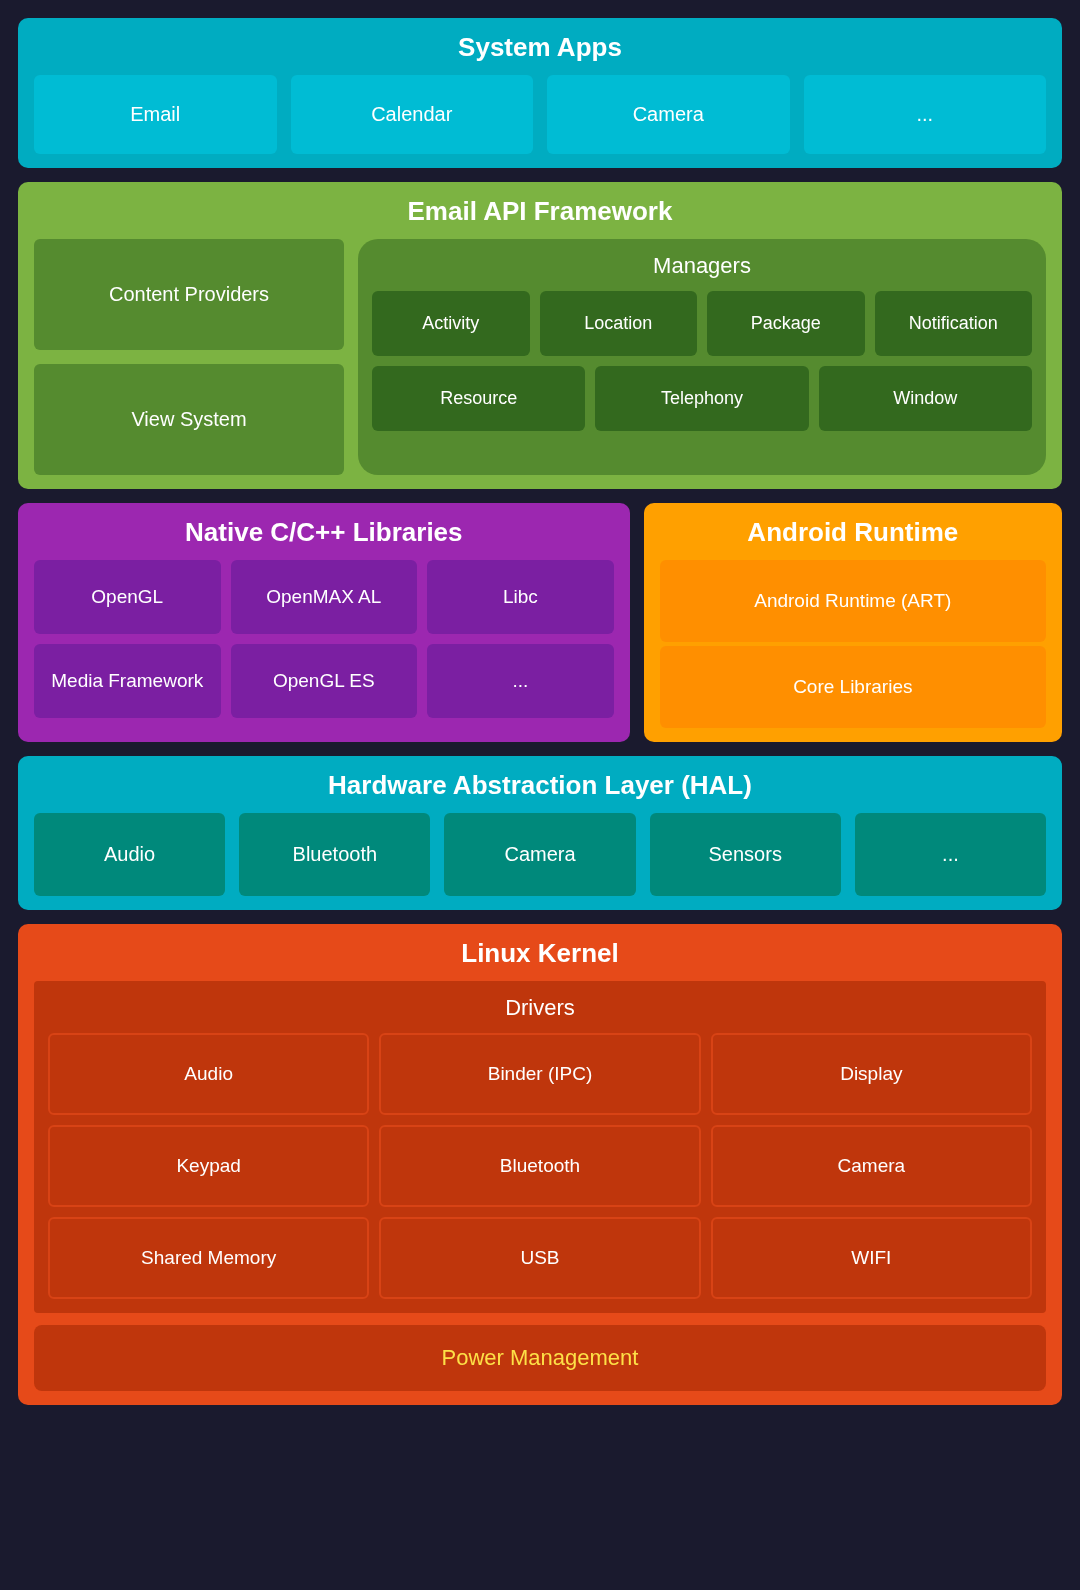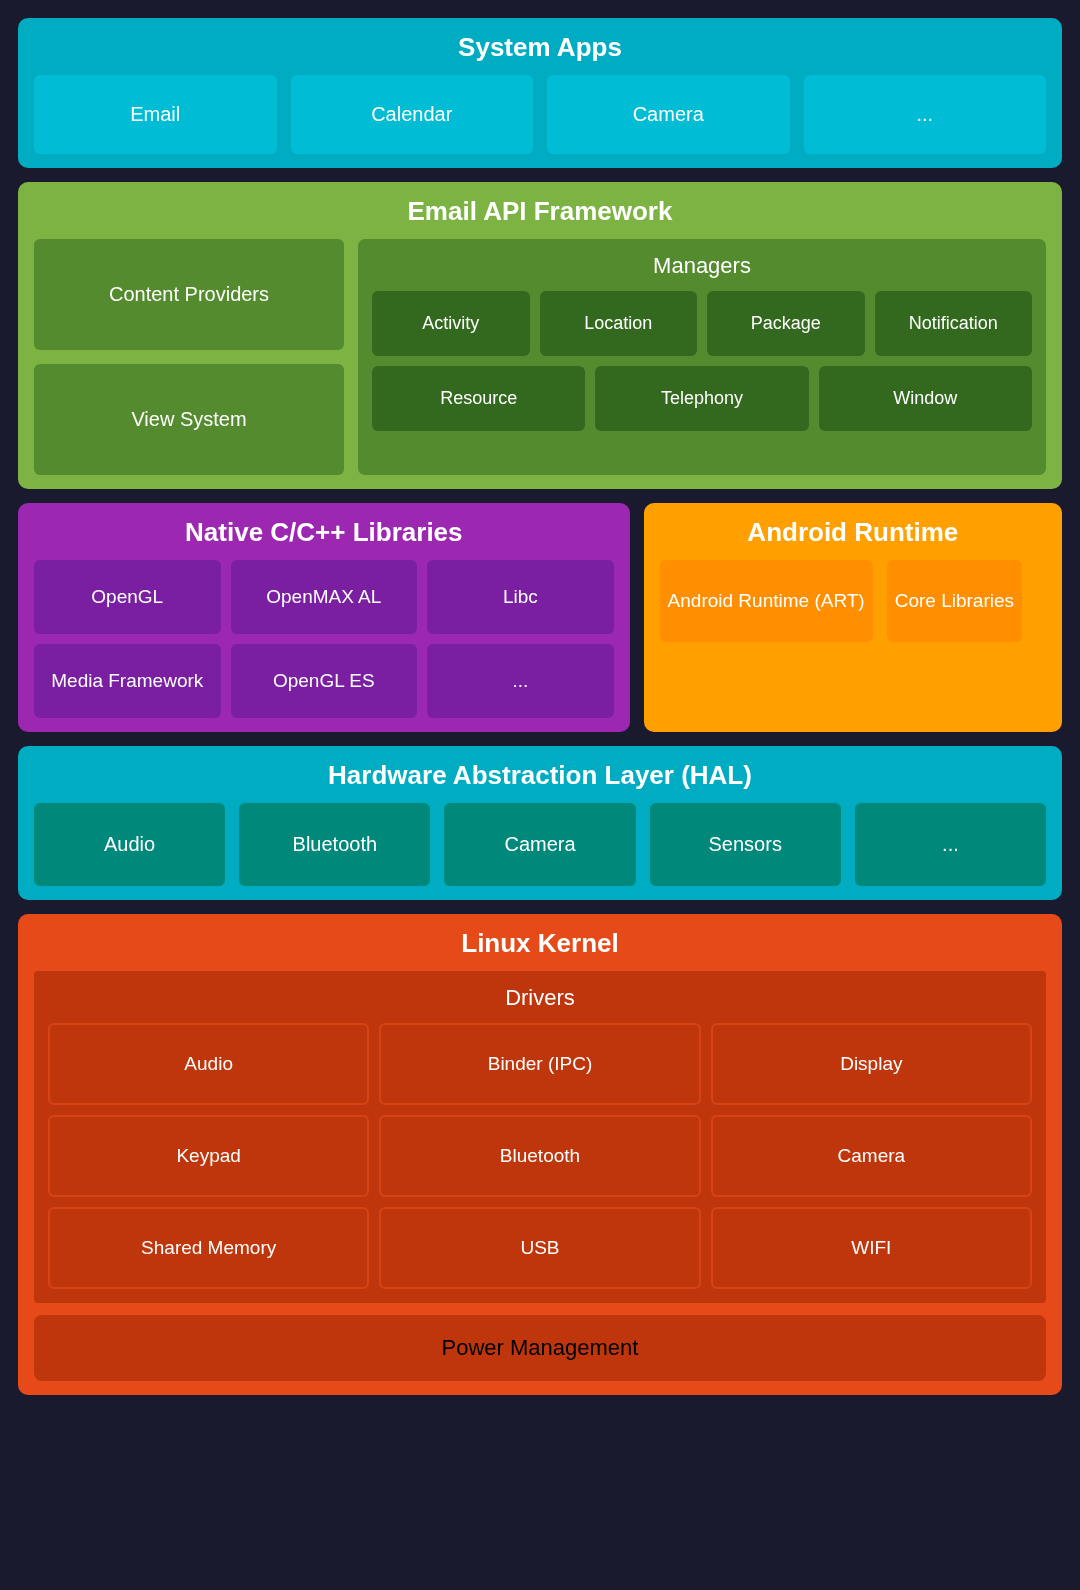--- a/index.html
+++ b/index.html
@@ -65,21 +65,21 @@
       border-radius: 6px;
       color: #fff;
       font-size: 20px;
       text-align: center;
       padding: 44px 10px;
       flex: 1;
     }
     .java-api-right {
       flex: 1;
       background: #558B2F;
-      border-radius: 7px;
+      border-radius: 20px;
       padding: 14px;
     }
     .managers-title {
       text-align: center;
       font-size: 22px;
       color: #fff;
       margin-bottom: 12px;
     }
     .managers-grid {
       display: flex;
@@ -130,22 +130,22 @@
       padding: 26px 8px;
     }
 
     
     .android-runtime {
       background: #FFA000;
       flex: 2;
     }
     .runtime-grid {
       display: flex;
-      flex-direction: row;
-      gap: 14px;
+      flex-direction: column;
+      gap: 4px;
     }
     .runtime-grid .cell {
       background: #FF8F00;
       border-radius: 6px;
       color: #fff;
       font-size: 19px;
       text-align: center;
       padding: 30px 8px;
     }
 
@@ -198,21 +198,21 @@
       border-radius: 6px;
       color: #fff;
       font-size: 19px;
       text-align: center;
       padding: 28px 8px;
       border: 2px solid #D84315;
     }
     .power-management {
       background: #BF360C;
       border-radius: 8px;
-      color: #000000;
+      color: #fde047;
       font-size: 22px;
       text-align: center;
       padding: 20px;
     }
   </style>
 </head>
 <body>
 
 <div class="layer system-apps">
   <div class="layer-title">System Apps</div>

